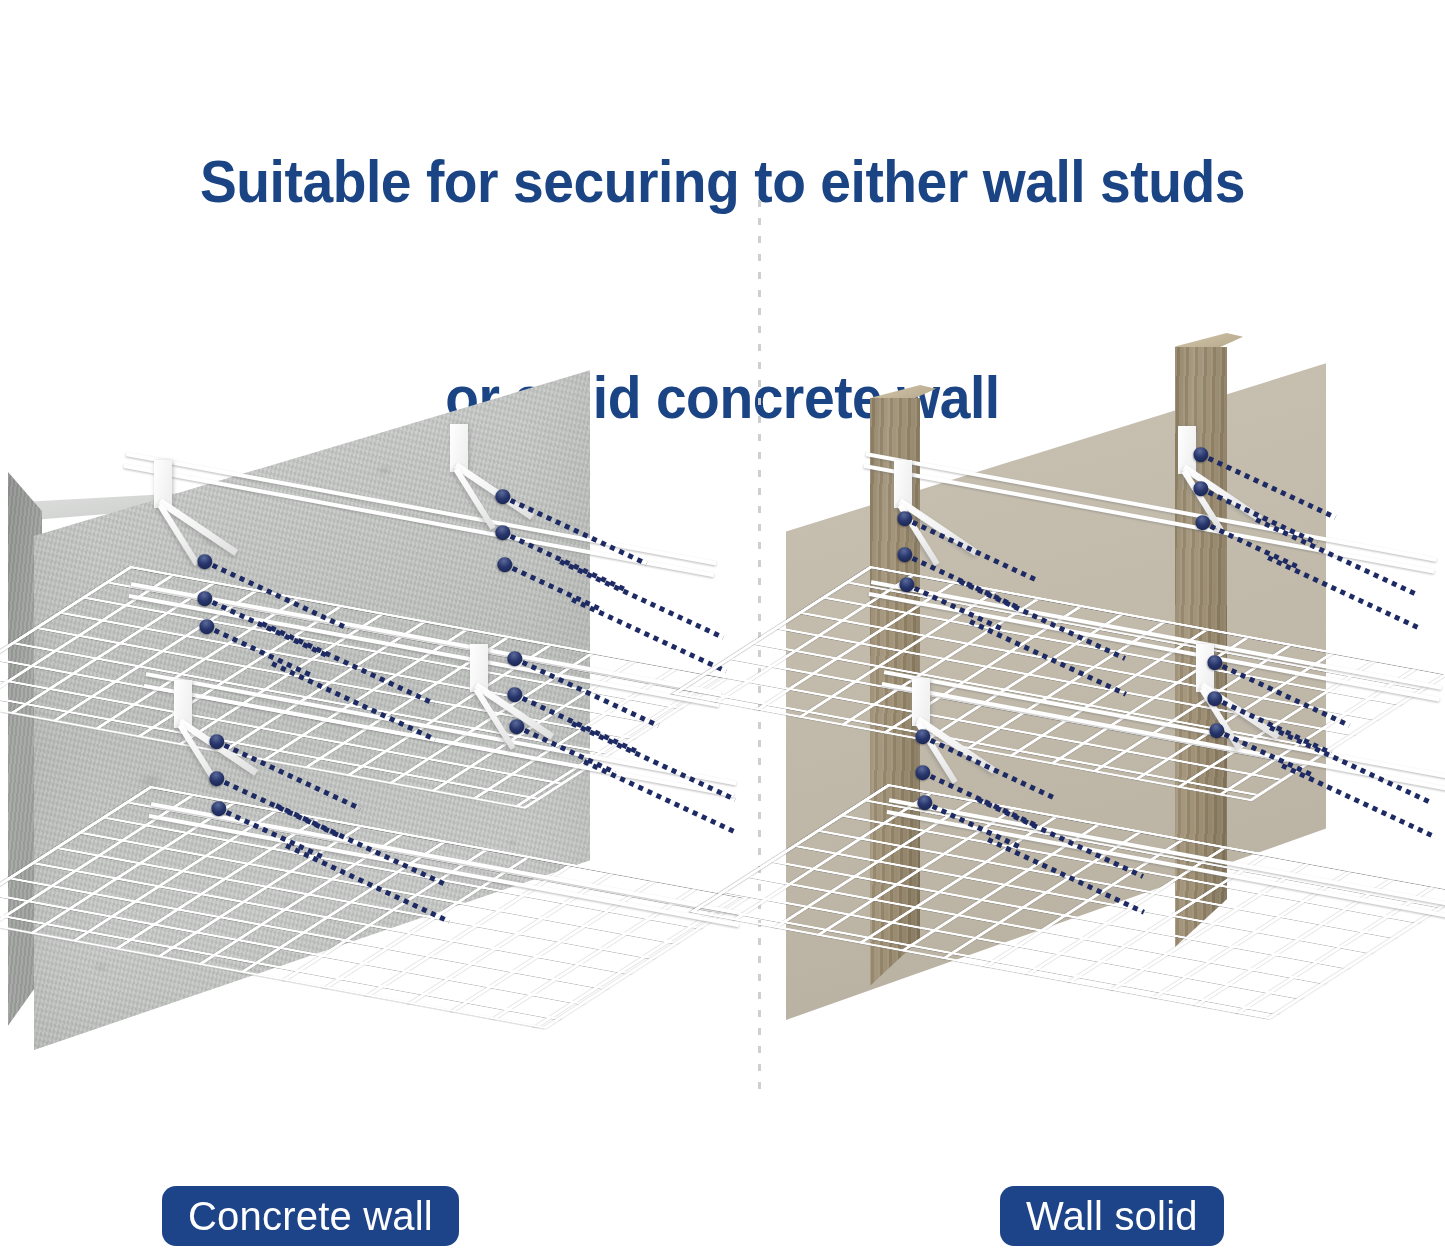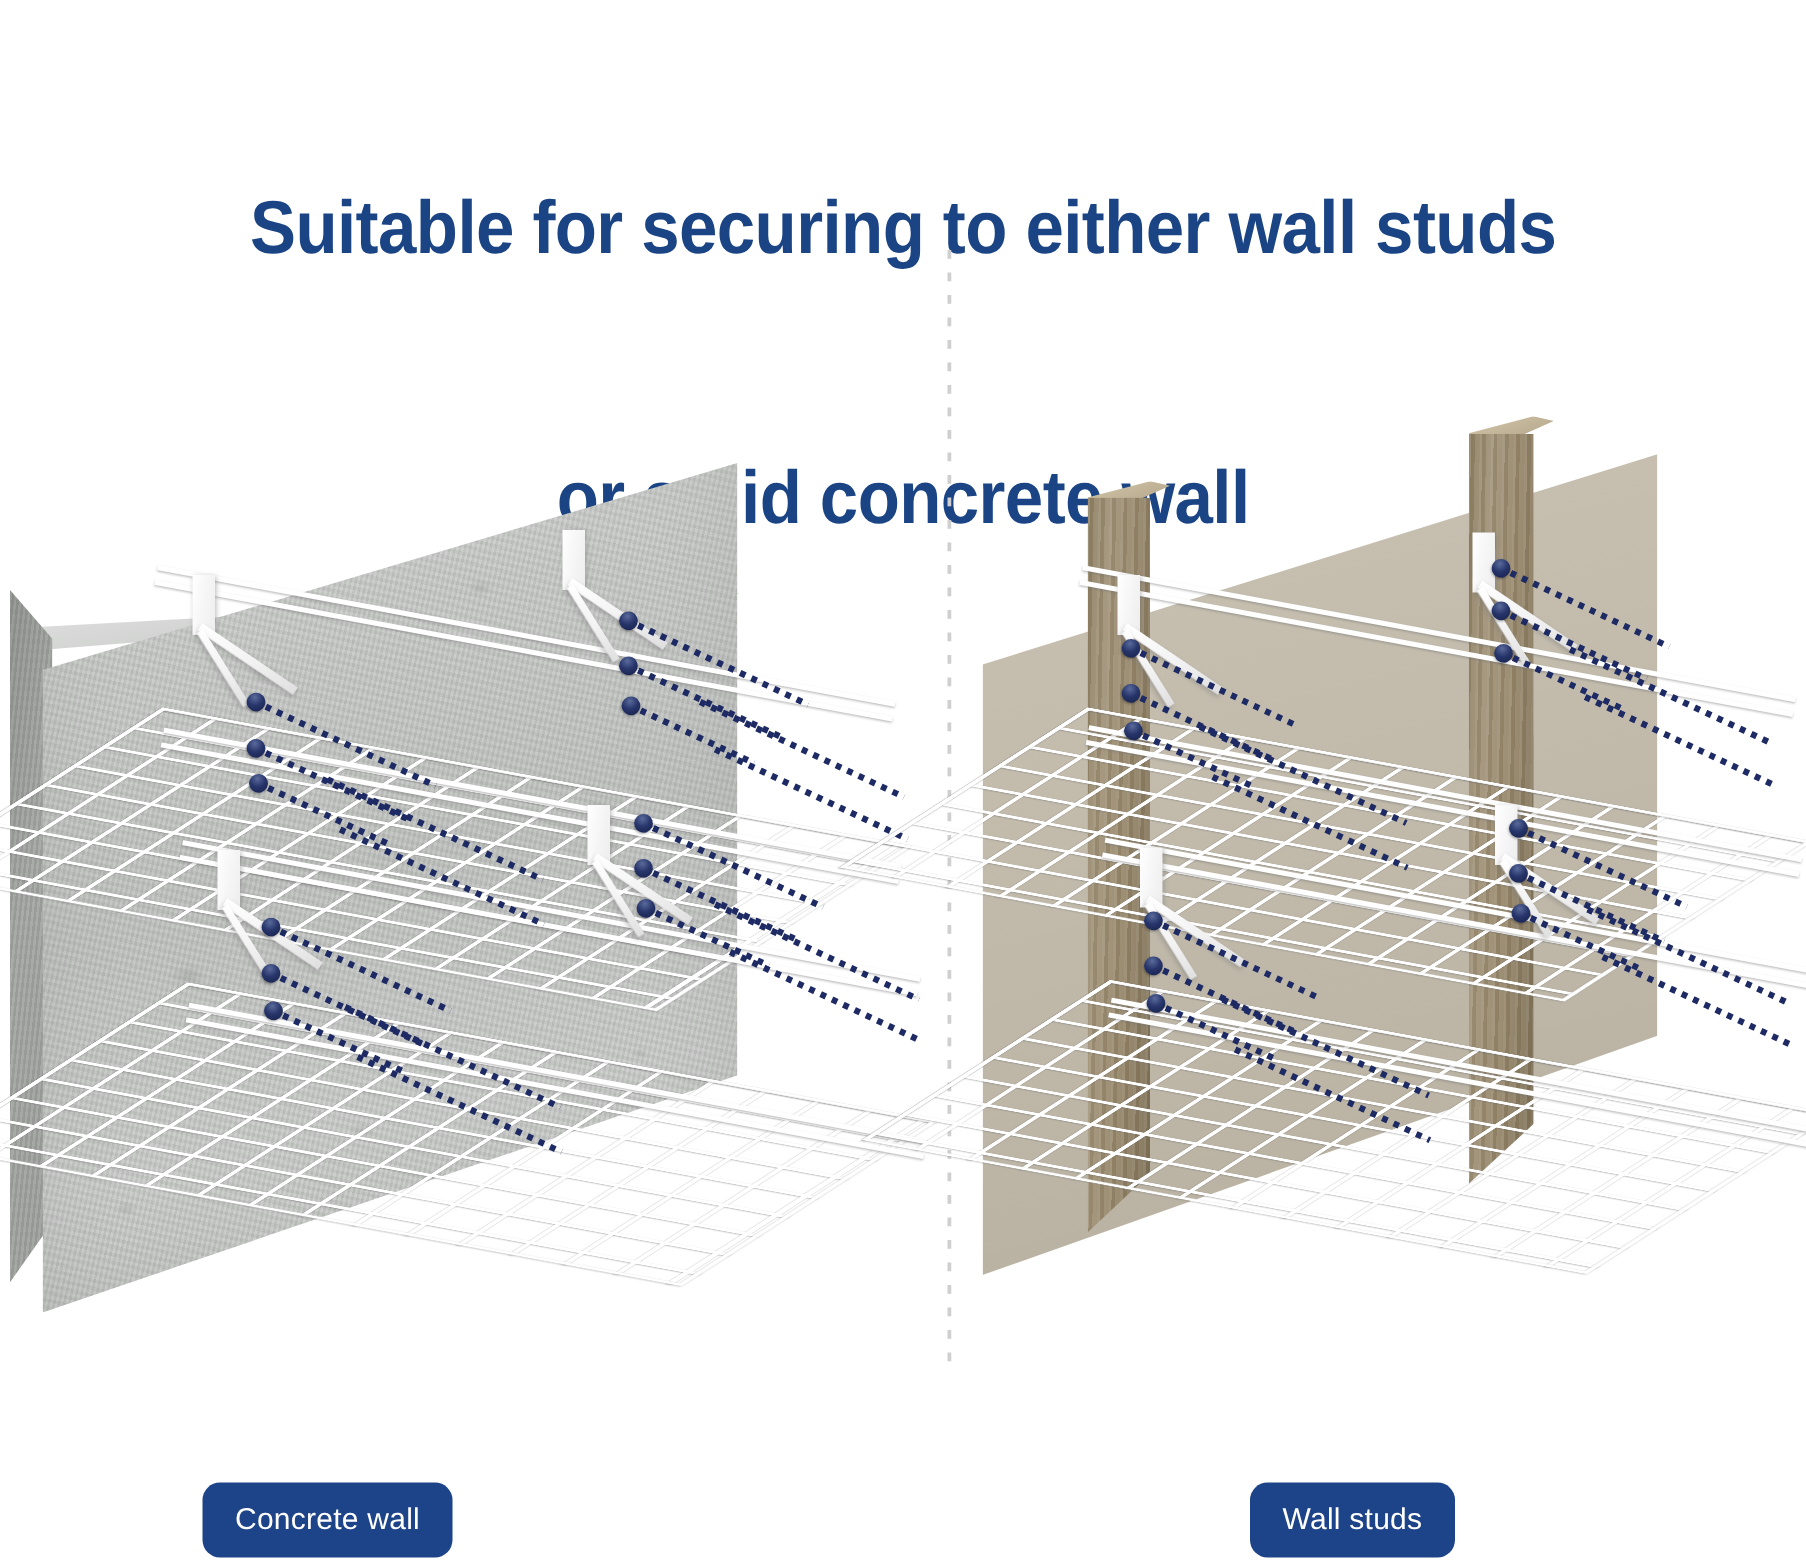--- a/index.html
+++ b/index.html
@@ -193,21 +193,21 @@
   
   .pill {
     position: absolute;
     display: flex;
     align-items: center;
     justify-content: center;
     background: #1d4488;
     color: #ffffff;
     border-radius: 14px;
     font-family: "Liberation Sans", sans-serif;
-    font-size: 24px;
+    font-size: 40px;
     font-weight: normal;
     letter-spacing: .2px;
     white-space: nowrap;
     padding: 0 26px;
   }
   #pill-concrete { left: 162px;  top: 1186px; height: 60px; }
   #pill-studs    { left: 1000px; top: 1186px; height: 60px; }
 </style>
 </head>
 <body>
@@ -456,16 +456,16 @@
     </div>
     <div class="screw-arrow" style="left:512px; top:432px; transform: rotate(25deg);">
       <span class="trail" style="left:0; width:166px;"></span>
     </div>
   </div>
 
   <div class="pill" id="pill-concrete">
     <span>Concrete wall</span>
   </div>
   <div class="pill" id="pill-studs">
-    <span>Wall studs</span>
+    <span>Wall solid</span>
   </div>
 
 </div>
 
 </body></html>

